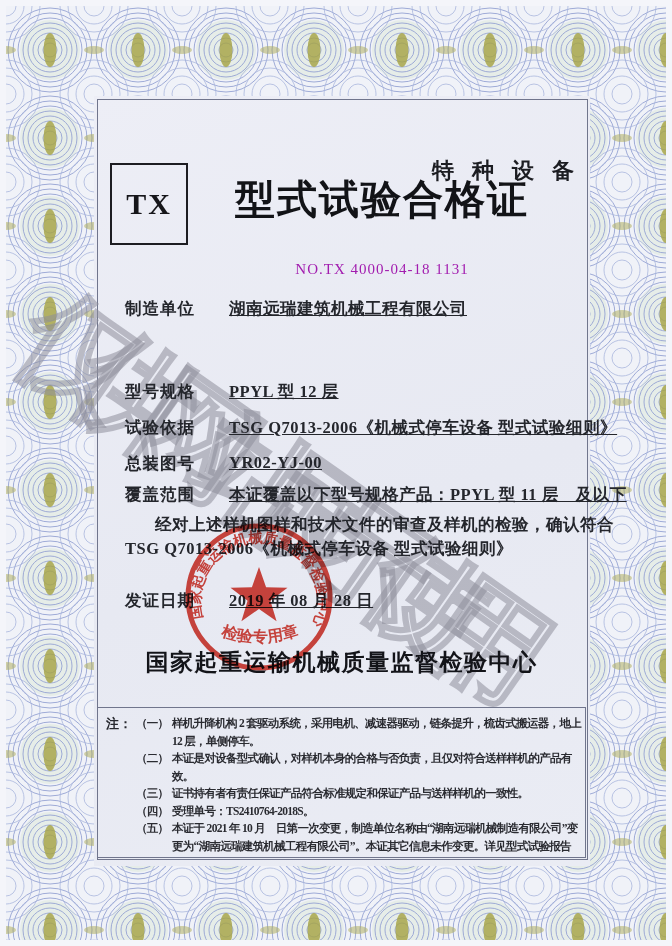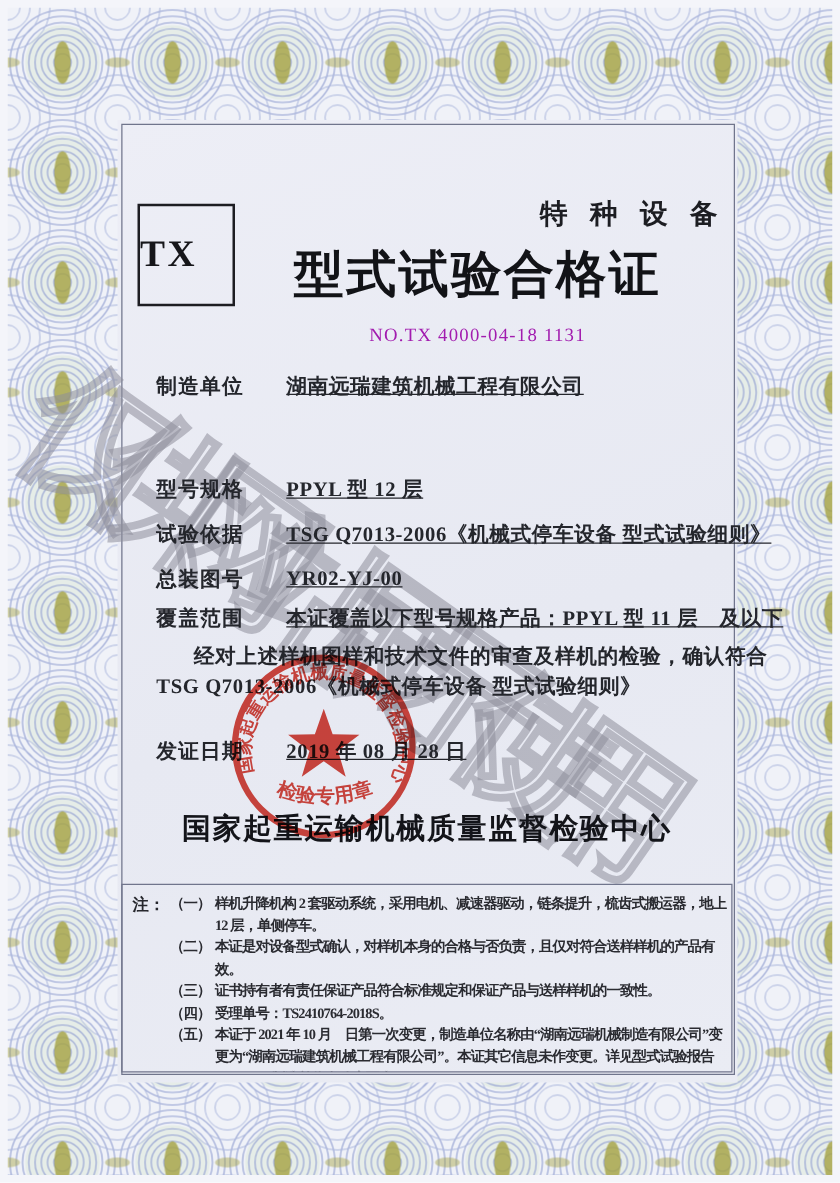--- a/index.html
+++ b/index.html
@@ -24,30 +24,30 @@
     transform:rotate(35deg);transform-origin:0 0;
     font-size:118px;font-weight:bold;white-space:nowrap;
     letter-spacing:-0.40em;
     color:transparent;
     -webkit-text-stroke:2.5px rgba(142,142,154,0.55);
     pointer-events:none;z-index:3;
   }
   .tx-box{
     position:absolute;left:110px;top:163px;width:74px;height:78px;
     border:2px solid #1d1d22;z-index:4;
-    display:flex;align-items:center;justify-content:flex-start;
+    display:flex;align-items:center;justify-content:center;
     font-size:30px;font-weight:bold;letter-spacing:2px;color:#16161a;
   }
   .title-small{
     position:absolute;left:172px;top:156px;width:420px;text-align:right;
     font-size:22px;font-weight:600;letter-spacing:18px;text-indent:18px;
     color:#1c1d22;z-index:4;
   }
   .title-main{
-    position:absolute;left:172px;top:192px;width:420px;text-align:center;
+    position:absolute;left:172px;top:172px;width:420px;text-align:center;
     font-size:40px;font-weight:bold;letter-spacing:2px;color:#121317;z-index:4;
   }
   .cert-no{
     position:absolute;left:172px;top:261px;width:420px;text-align:center;
     font-size:15px;letter-spacing:1px;color:#a21caf;z-index:4;
   }
   .row{position:absolute;left:125px;display:flex;z-index:4;
     font-size:16.5px;font-weight:600;color:#24262c;}
   .flabel{width:72px;flex:0 0 72px;letter-spacing:1px;}
   .fvalue{margin-left:32px;white-space:nowrap;letter-spacing:0.5px;text-decoration:underline;}

